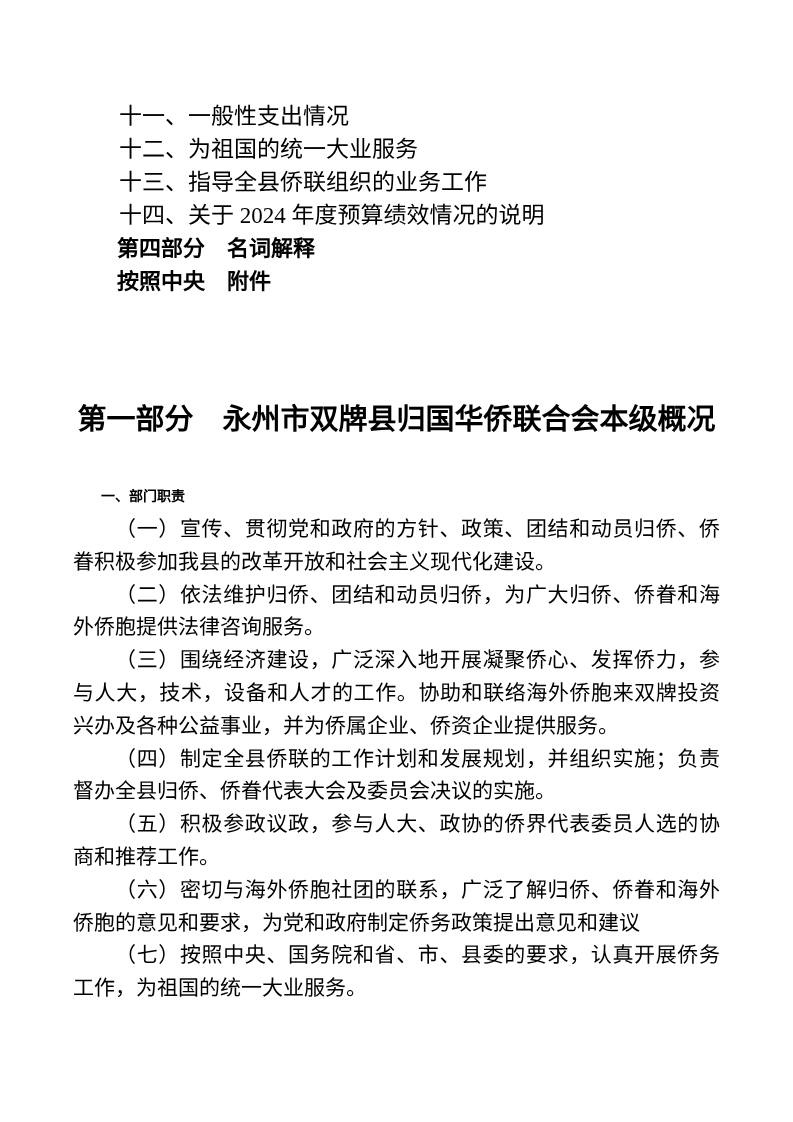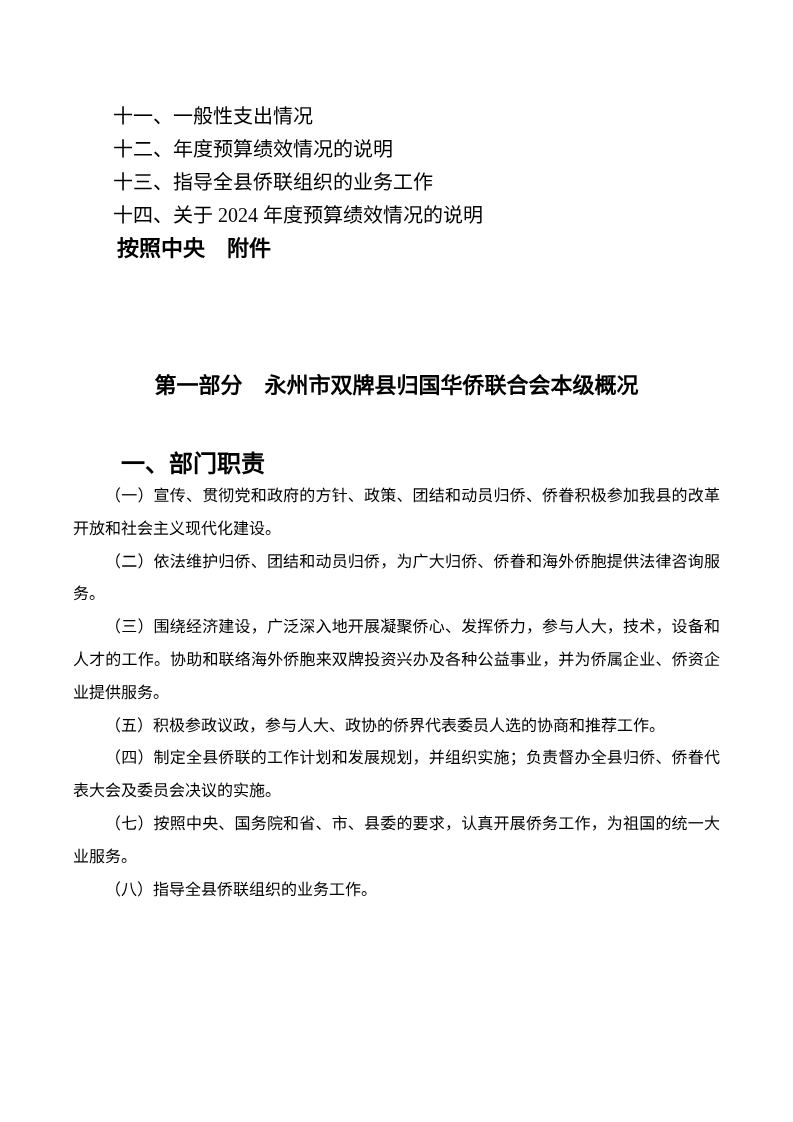--- a/index.html
+++ b/index.html
@@ -15,88 +15,89 @@
     color: #000000;
     overflow: hidden;
   }
   .content {
     padding: 100px 73px 0 73px; 
   }
   
   .toc-item {
     margin: 0;
     font-family: "Liberation Serif", "DejaVu Serif", serif;
-    font-size: 20px;
+    font-size: 23px;
     line-height: 33px;
     text-indent: 2em;
     white-space: nowrap;
   }
   .part-heading {
     margin: 0;
     font-family: "Liberation Sans", "DejaVu Sans", sans-serif;
     font-weight: 700;
     font-size: 22px;
     line-height: 33px;
     text-indent: 2em;
     white-space: nowrap;
   }
   
   .section-title {
     margin: 103px 0 0 0;
     font-family: "Liberation Sans", "DejaVu Sans", sans-serif;
     font-weight: 700;
-    font-size: 22px;
+    font-size: 29px;
     line-height: 36px;
     text-align: center;
   }
   
   .subsection-title {
     margin: 43px 0 0 0;
     font-family: "Liberation Sans", "DejaVu Sans", sans-serif;
     font-weight: 700;
-    font-size: 24px;
+    font-size: 14px;
     line-height: 33px;
     text-indent: 2em;
   }
   
   .body-text {
     margin-top: 0;
   }
   .para {
     margin: 0;
     font-family: "Liberation Serif", "DejaVu Serif", serif;
-    font-size: 16px;
+    font-size: 21px;
     line-height: 32.8px;
     text-indent: 2em;
     text-align: justify;
     text-justify: inter-ideograph;
   }
 </style>
 </head>
 <body>
 
 <div class="page">
   <div class="content">
 
     <section class="toc">
       <p class="toc-item">十一、一般性支出情况</p>
-      <p class="toc-item">十二、年度预算绩效情况的说明</p>
+      <p class="toc-item">十二、为祖国的统一大业服务</p>
       <p class="toc-item">十三、指导全县侨联组织的业务工作</p>
       <p class="toc-item">十四、关于 2024 年度预算绩效情况的说明</p>
+      <p class="part-heading">第四部分　名词解释</p>
       <p class="part-heading">按照中央　附件</p>
     </section>
 
     <h1 class="section-title">第一部分　永州市双牌县归国华侨联合会本级概况</h1>
 
     <h2 class="subsection-title">一、部门职责</h2>
 
     <div class="body-text">
       <p class="para">（一）宣传、贯彻党和政府的方针、政策、团结和动员归侨、侨眷积极参加我县的改革开放和社会主义现代化建设。</p>
       <p class="para">（二）依法维护归侨、团结和动员归侨，为广大归侨、侨眷和海外侨胞提供法律咨询服务。</p>
       <p class="para">（三）围绕经济建设，广泛深入地开展凝聚侨心、发挥侨力，参与人大，技术，设备和人才的工作。协助和联络海外侨胞来双牌投资兴办及各种公益事业，并为侨属企业、侨资企业提供服务。</p>
+      <p class="para">（四）制定全县侨联的工作计划和发展规划，并组织实施；负责督办全县归侨、侨眷代表大会及委员会决议的实施。</p>
       <p class="para">（五）积极参政议政，参与人大、政协的侨界代表委员人选的协商和推荐工作。</p>
-      <p class="para">（四）制定全县侨联的工作计划和发展规划，并组织实施；负责督办全县归侨、侨眷代表大会及委员会决议的实施。</p>
+      <p class="para">（六）密切与海外侨胞社团的联系，广泛了解归侨、侨眷和海外侨胞的意见和要求，为党和政府制定侨务政策提出意见和建议</p>
       <p class="para">（七）按照中央、国务院和省、市、县委的要求，认真开展侨务工作，为祖国的统一大业服务。</p>
-      <p class="para">（八）指导全县侨联组织的业务工作。</p>
     </div>
 
   </div>
 </div>
 
 </body></html>

